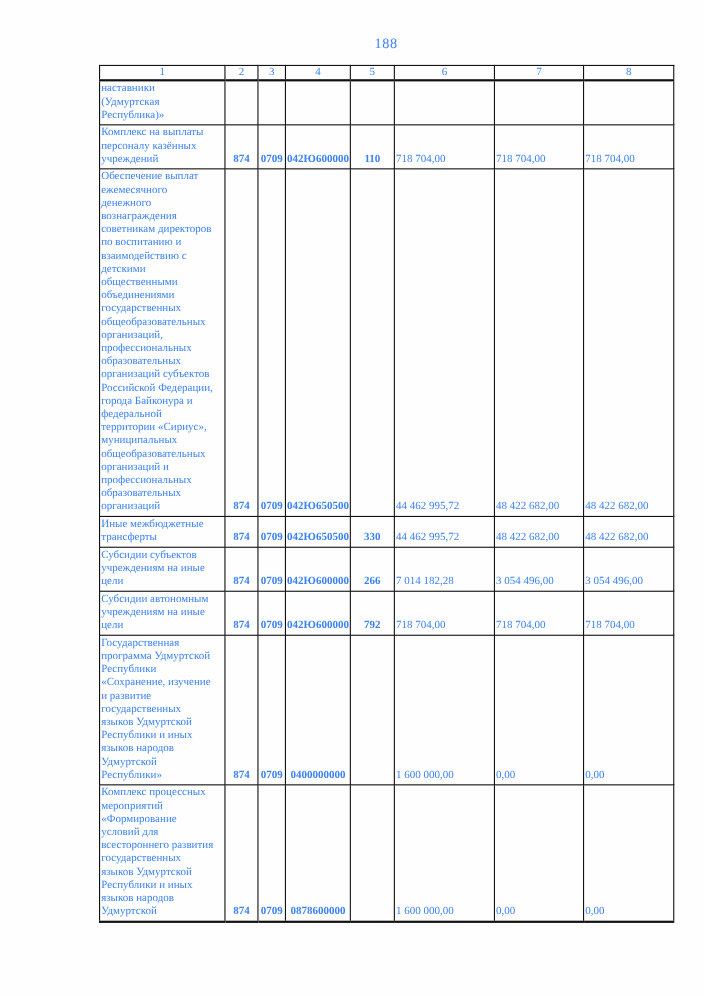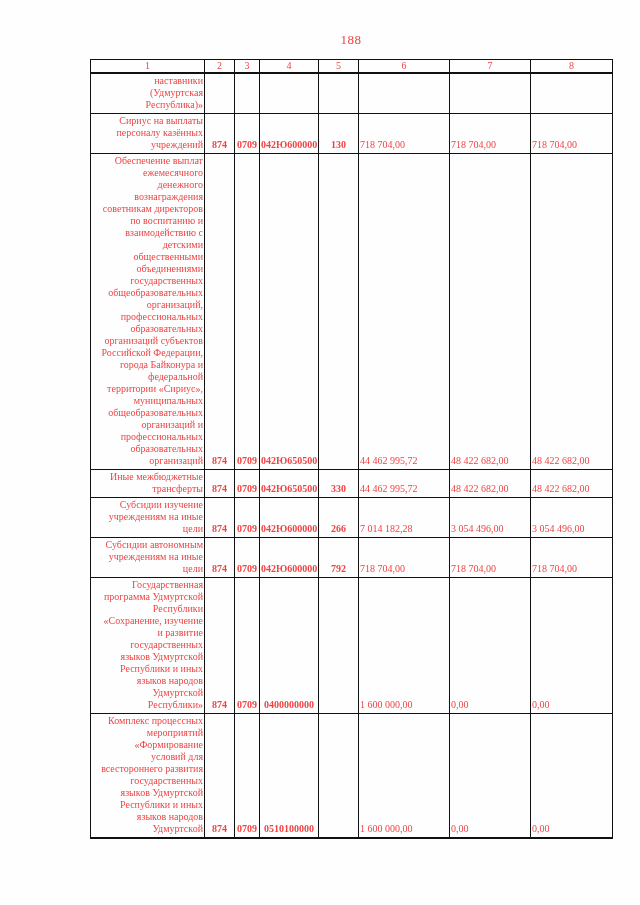--- a/index.html
+++ b/index.html
@@ -8,21 +8,21 @@
     padding: 0;
     background: #ffffff;
   }
   .sheet {
     position: relative;
     width: 640px;
     height: 905px;
     background: #fefefe;
     overflow: hidden;
     font-family: "Liberation Serif", "DejaVu Serif", serif;
-    color: #ef4444;
+    color: #3b82f6;
   }
   .page-number {
     position: absolute;
     top: 32px;
     left: 90px;
     width: 522px;
     text-align: center;
     font-size: 13px;
     letter-spacing: 0.5px;
   }
@@ -52,21 +52,21 @@
     line-height: 12px;
     padding: 1px 1px 2px 1px;
     vertical-align: bottom;
     overflow: hidden;
   }
   table.budget-table tr:last-child td {
     border-bottom-width: 2px;
     margin-left: 40px;
   }
   td.c-name {
-    text-align: right;
+    text-align: left;
     vertical-align: top;
     white-space: pre-line;
     padding-left: 3px;
     padding-right: 2px;
   }
   td.c-code {
     text-align: center;
     white-space: nowrap;
     font-weight: bold;
   }
@@ -111,27 +111,27 @@
 Республика)»</td>
           <td class="c-code"></td>
           <td class="c-code"></td>
           <td class="c-code"></td>
           <td class="c-code"></td>
           <td class="c-amt"></td>
           <td class="c-amt"></td>
           <td class="c-amt"></td>
         </tr>
         <tr>
-          <td class="c-name">Сириус на выплаты
+          <td class="c-name">Комплекс на выплаты
 персоналу казённых
 учреждений</td>
           <td class="c-code">874</td>
           <td class="c-code">0709</td>
           <td class="c-code">042Ю600000</td>
-          <td class="c-code">130</td>
+          <td class="c-code">110</td>
           <td class="c-amt">718 704,00</td>
           <td class="c-amt">718 704,00</td>
           <td class="c-amt">718 704,00</td>
         </tr>
         <tr>
           <td class="c-name">Обеспечение выплат
 ежемесячного
 денежного
 вознаграждения
 советникам директоров
@@ -169,21 +169,21 @@
 трансферты</td>
           <td class="c-code">874</td>
           <td class="c-code">0709</td>
           <td class="c-code">042Ю650500</td>
           <td class="c-code">330</td>
           <td class="c-amt">44 462 995,72</td>
           <td class="c-amt">48 422 682,00</td>
           <td class="c-amt">48 422 682,00</td>
         </tr>
         <tr>
-          <td class="c-name">Субсидии изучение
+          <td class="c-name">Субсидии субъектов
 учреждениям на иные
 цели</td>
           <td class="c-code">874</td>
           <td class="c-code">0709</td>
           <td class="c-code">042Ю600000</td>
           <td class="c-code">266</td>
           <td class="c-amt">7 014 182,28</td>
           <td class="c-amt">3 054 496,00</td>
           <td class="c-amt">3 054 496,00</td>
         </tr>
@@ -225,21 +225,21 @@
 «Формирование
 условий для
 всестороннего развития
 государственных
 языков Удмуртской
 Республики и иных
 языков народов
 Удмуртской</td>
           <td class="c-code">874</td>
           <td class="c-code">0709</td>
-          <td class="c-code">0510100000</td>
+          <td class="c-code">0878600000</td>
           <td class="c-code"></td>
           <td class="c-amt">1 600 000,00</td>
           <td class="c-amt">0,00</td>
           <td class="c-amt">0,00</td>
         </tr>
       </tbody>
   </table>
 </div>
 
 </body></html>

